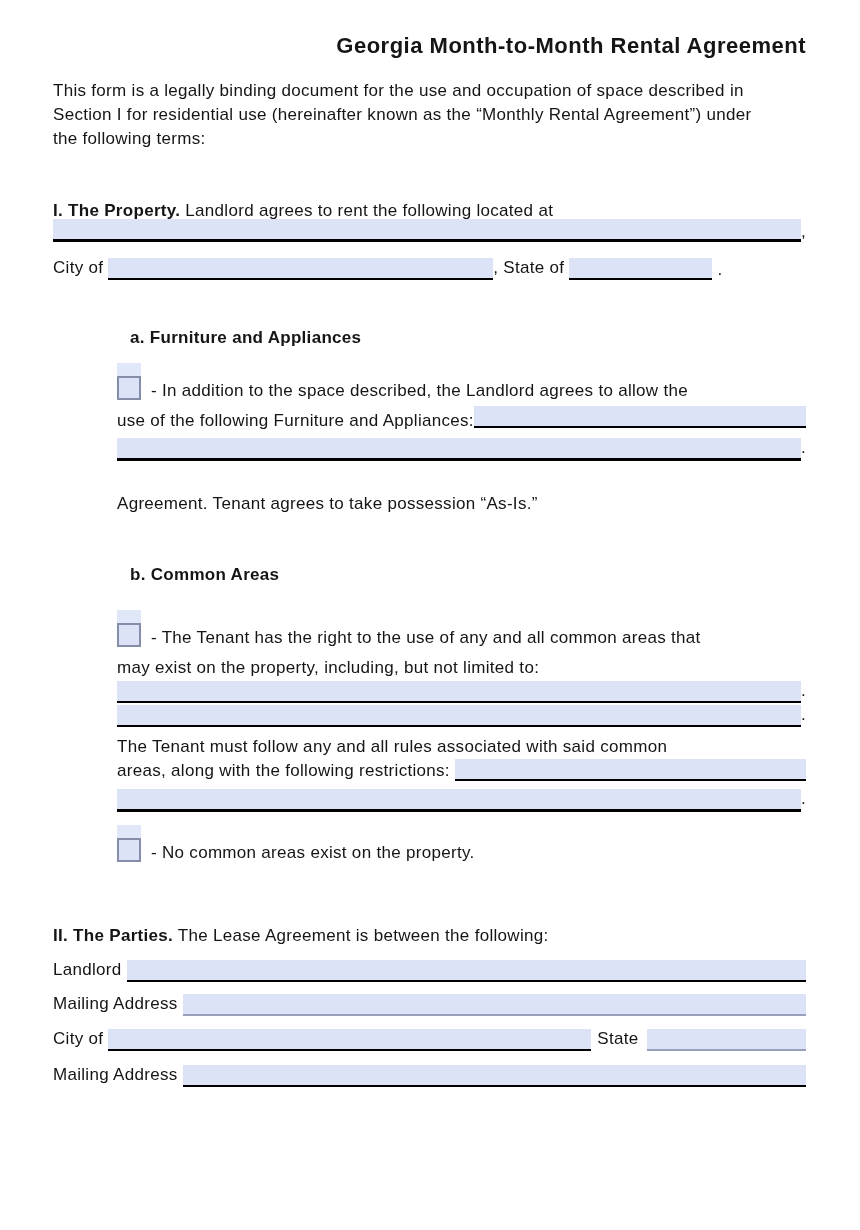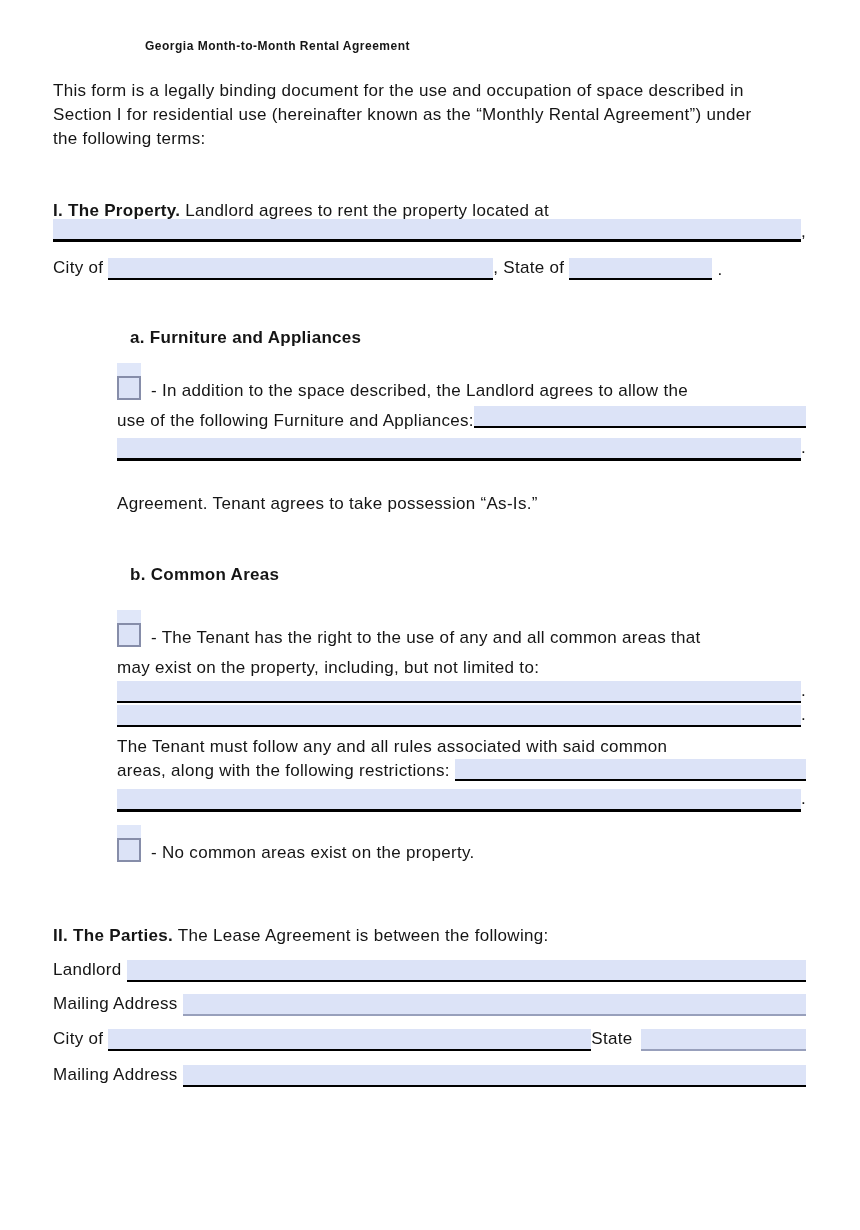--- a/index.html
+++ b/index.html
@@ -11,23 +11,23 @@
     font-size:17px;
     letter-spacing:0.3px;
     color:#151515;
     box-sizing:border-box;
     padding:34px 54px 0 53px;
     overflow:hidden;
   }
   .content{width:753px;}
   .title{
     font-weight:bold;
-    font-size:12px;
+    font-size:22px;
     letter-spacing:0.5px;
-    text-align:left;
+    text-align:right;
     padding-left:92px;
     line-height:24px;
   }
   .intro{
     margin-top:21px;
     width:710px;
     line-height:24px;
   }
   .sec-heading{margin-top:48px;line-height:24px;white-space:nowrap;}
   .sec-heading .b{font-weight:bold;}
@@ -80,34 +80,34 @@
   .mt-resline{margin-top:6px;}
   .mt-optNone2{margin-top:26px;}
   .mt-sec2{margin-top:56px;}
   .mt-row10{margin-top:10px;justify-content:center;}
   .mt-row11{margin-top:11px;}
   .mt-tenant{margin-top:45px;}
   .mt-row12{margin-top:12px;}
   .w-city1{width:385px;}
   .w-state1{width:143px;}
   .w-city2{width:483px;}
-  .stategap{padding-left:0;padding-right:8px;}
+  .stategap{padding-left:6px;padding-right:8px;}
 </style>
 </head>
 <body>
 
 <div class="page">
   <div class="content">
 
     <div class="title">Georgia Month-to-Month Rental Agreement</div>
 
     <div class="intro">This form is a legally binding document for the use and occupation of space described in Section I for residential use (hereinafter known as the “Monthly Rental Agreement”) under the following terms:</div>
 
     <div class="sec-heading">
-      <span class="b">I. The Property.</span><span> Landlord agrees to rent the property located at</span>
+      <span class="b">I. The Property.</span><span> Landlord agrees to rent the following located at</span>
     </div>
 
     <div class="row mt-addr">
       <span class="field flexfield u3"></span>
       <span class="punct">,</span>
     </div>
 
     <div class="row mt-city1">
       <span class="label">City of </span>
       <span class="field w-city1 u2"></span>

